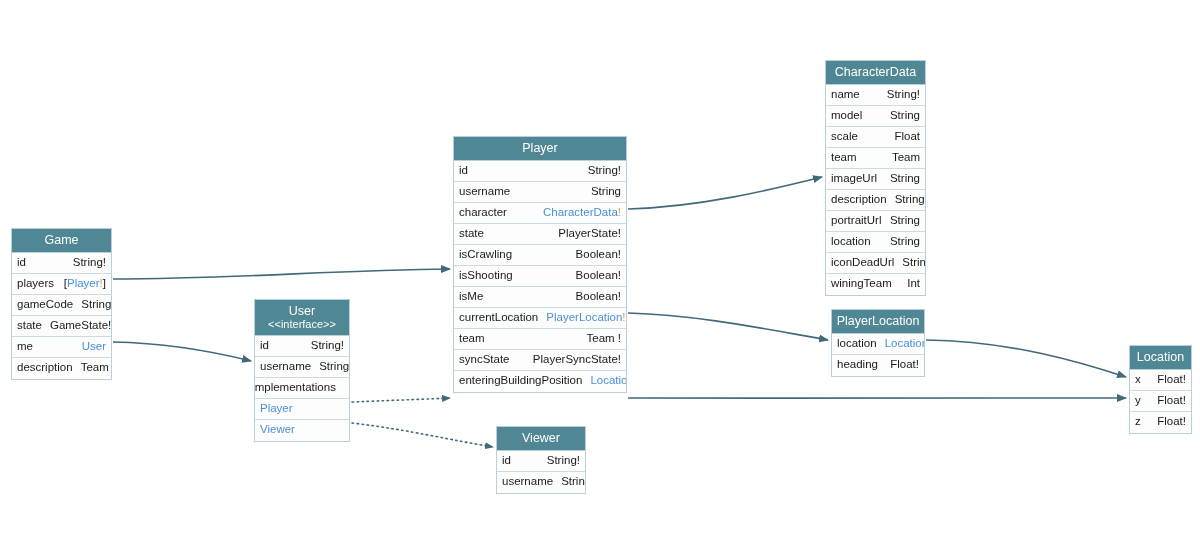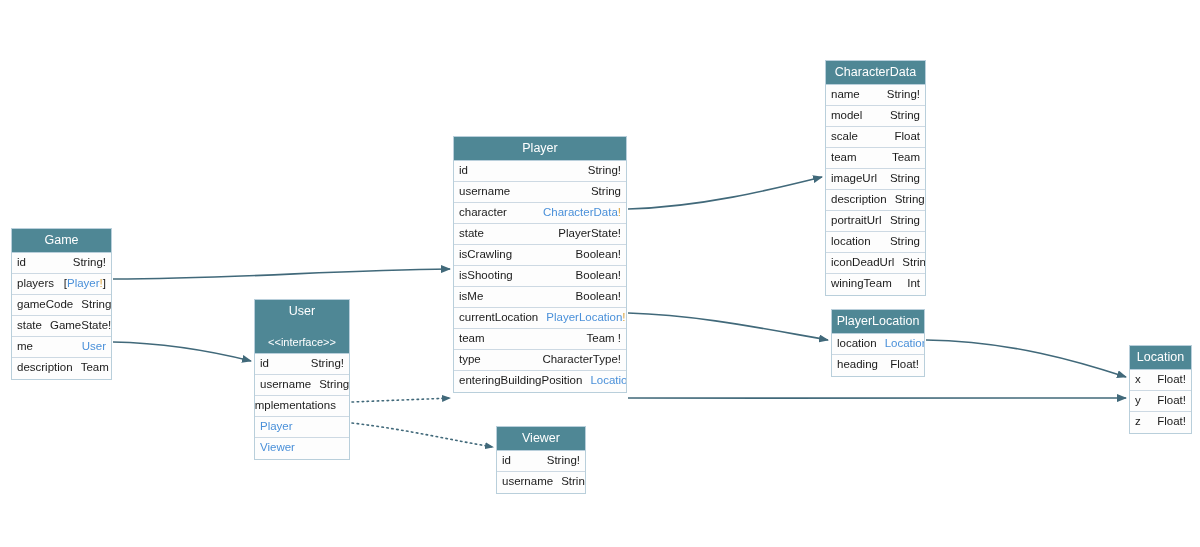--- a/index.html
+++ b/index.html
@@ -43,21 +43,21 @@
     color: #ffffff;
     text-align: center;
     font-size: 12.5px;
     padding: 5px 4px 5px 4px;
     border-bottom: 1px solid #b9cfdb;
     white-space: nowrap;
   }
   .node-header .stereotype {
     display: block;
     font-size: 11px;
-    margin-top: 19px;
+    margin-top: 1px;
   }
   .row {
     box-sizing: border-box;
     display: flex;
     align-items: center;
     justify-content: space-between;
     padding: 0 5px;
     height: 21px;
     border-bottom: 1px solid #cdd9e3;
     background: #fdfdfd;
@@ -201,22 +201,22 @@
         </div>
         <div class="row">
           <span class="fname">currentLocation</span>
           <span class="ftype"><span class="t-ref">PlayerLocation</span><span class="t-bang">!</span></span>
         </div>
         <div class="row">
           <span class="fname">team</span>
           <span class="ftype"><span class="t-plain">Team !</span></span>
         </div>
         <div class="row">
-          <span class="fname">type</span>
-          <span class="ftype"><span class="t-plain">CharacterType!</span></span>
+          <span class="fname">syncState</span>
+          <span class="ftype"><span class="t-plain">PlayerSyncState!</span></span>
         </div>
         <div class="row">
           <span class="fname">enteringBuildingPosition</span>
           <span class="ftype"><span class="t-ref">Location</span></span>
         </div>
       </div>
       <div class="node" style="left: 496px; top: 426px; width: 90px;">
         <div class="node-header"><span>Viewer</span></div>
         <div class="row">
           <span class="fname">id</span>

